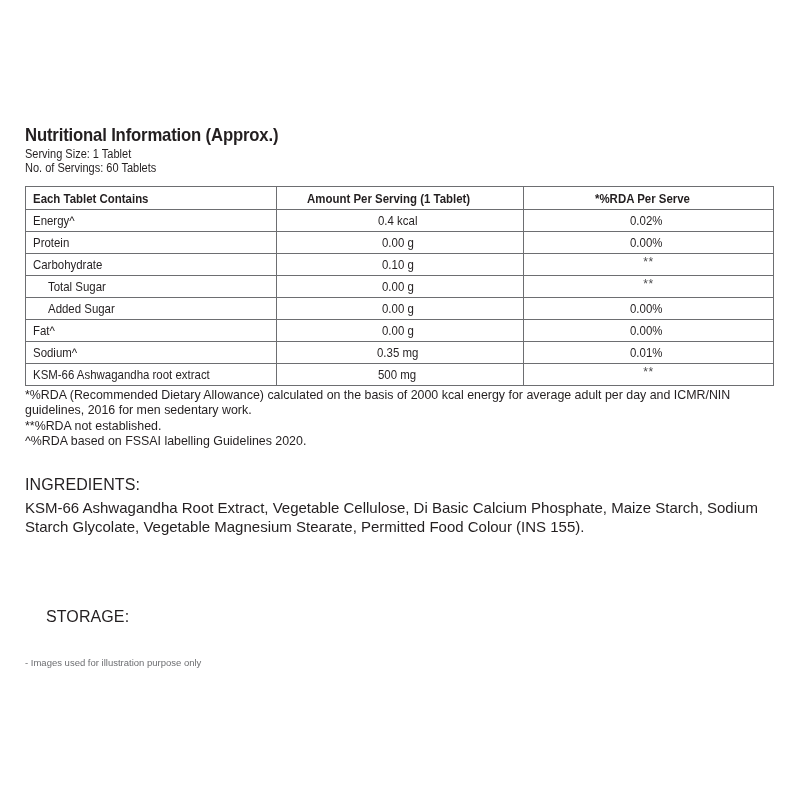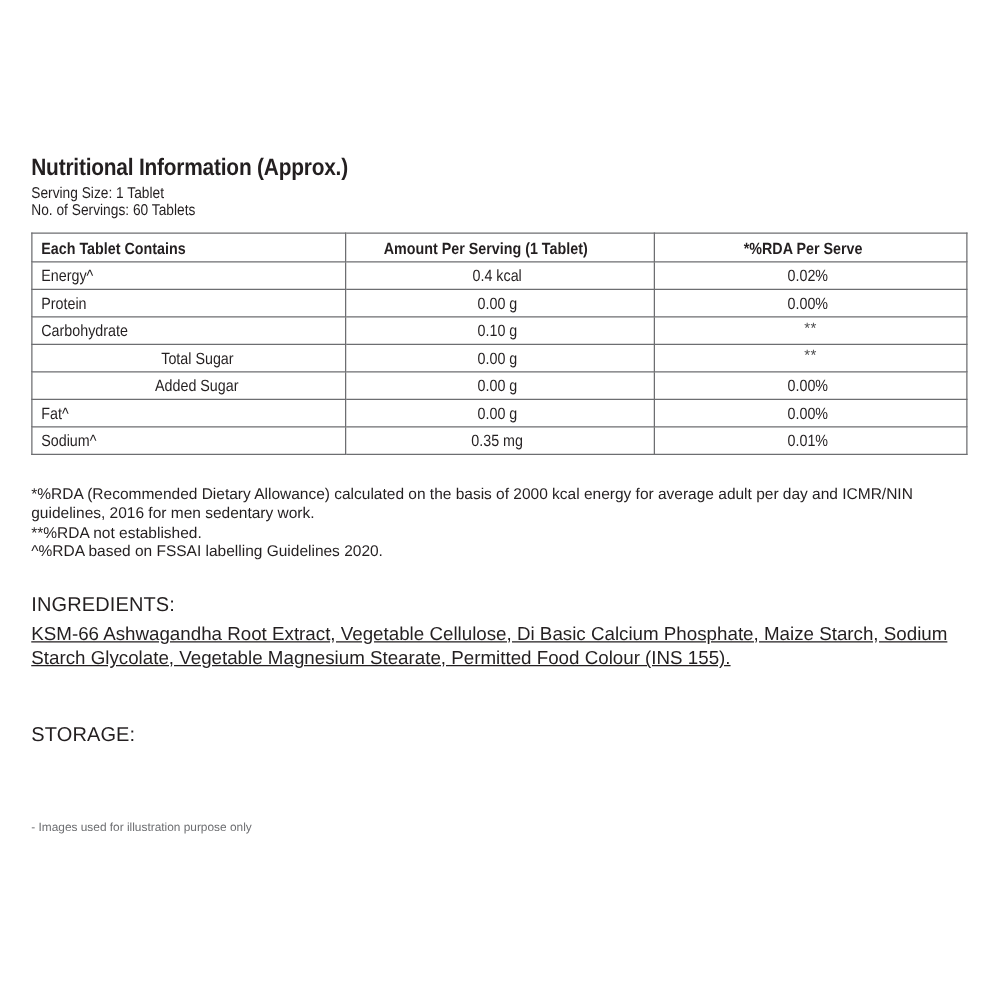--- a/index.html
+++ b/index.html
@@ -80,21 +80,21 @@
     height: 22px;
     font-weight: bold;
   }
   .cell-pad-left {
     padding-left: 7px;
     text-align: left;
     display: block;
   }
   .cell-indent {
     padding-left: 22px;
-    text-align: center;
+    text-align: left;
     display: block;
   }
   .cell-center {
     text-align: center;
     display: block;
   }
   .dbl-star {
     display: inline-block;
     font-size: 12px;
     letter-spacing: 0.5px;
@@ -128,26 +128,25 @@
     font-weight: normal;
     letter-spacing: 0.1px;
     line-height: 1.1;
     margin: 0 0 4px 0;
   }
   .section-body {
     font-size: 15px;
     font-weight: normal;
     line-height: 1.32;
     margin: 0;
-    text-decoration: underline;
   }
 
   #sec-ingredients { top: 476px; }
   #sec-usage       { top: 553px; }
-  #sec-storage     { top: 580px; }
+  #sec-storage     { top: 608px; margin-left: 21px; }
 
   .disclaimer {
     position: absolute;
     left: 25px;
     top: 658px;
     font-size: 9.5px;
     color: #6d6e71;
     line-height: 1.1;
   }
 </style>
@@ -256,20 +255,31 @@
           <td>
             <span class="cell-pad-left"><span class="cond">Sodium^</span></span>
           </td>
           <td>
             <span class="cell-center"><span class="cond">0.35 mg</span></span>
           </td>
           <td>
             <span class="cell-center"><span class="cond">0.01%</span></span>
           </td>
         </tr>
+        <tr>
+          <td>
+            <span class="cell-pad-left"><span class="cond">KSM-66 Ashwagandha root extract</span></span>
+          </td>
+          <td>
+            <span class="cell-center"><span class="cond">500 mg</span></span>
+          </td>
+          <td>
+            <span class="cell-center"><span class="dbl-star">**</span></span>
+          </td>
+        </tr>
       </tbody>
   </table>
 
   <div class="footnotes">
     <p class="fn-rda">*%RDA (Recommended Dietary Allowance) calculated on the basis of 2000 kcal energy for average adult per day and ICMR/NIN guidelines, 2016 for men sedentary work.</p>
     <p>**%RDA not established.</p>
     <p>^%RDA based on FSSAI labelling Guidelines 2020.</p>
   </div>
 
   <div class="section" id="sec-ingredients">

